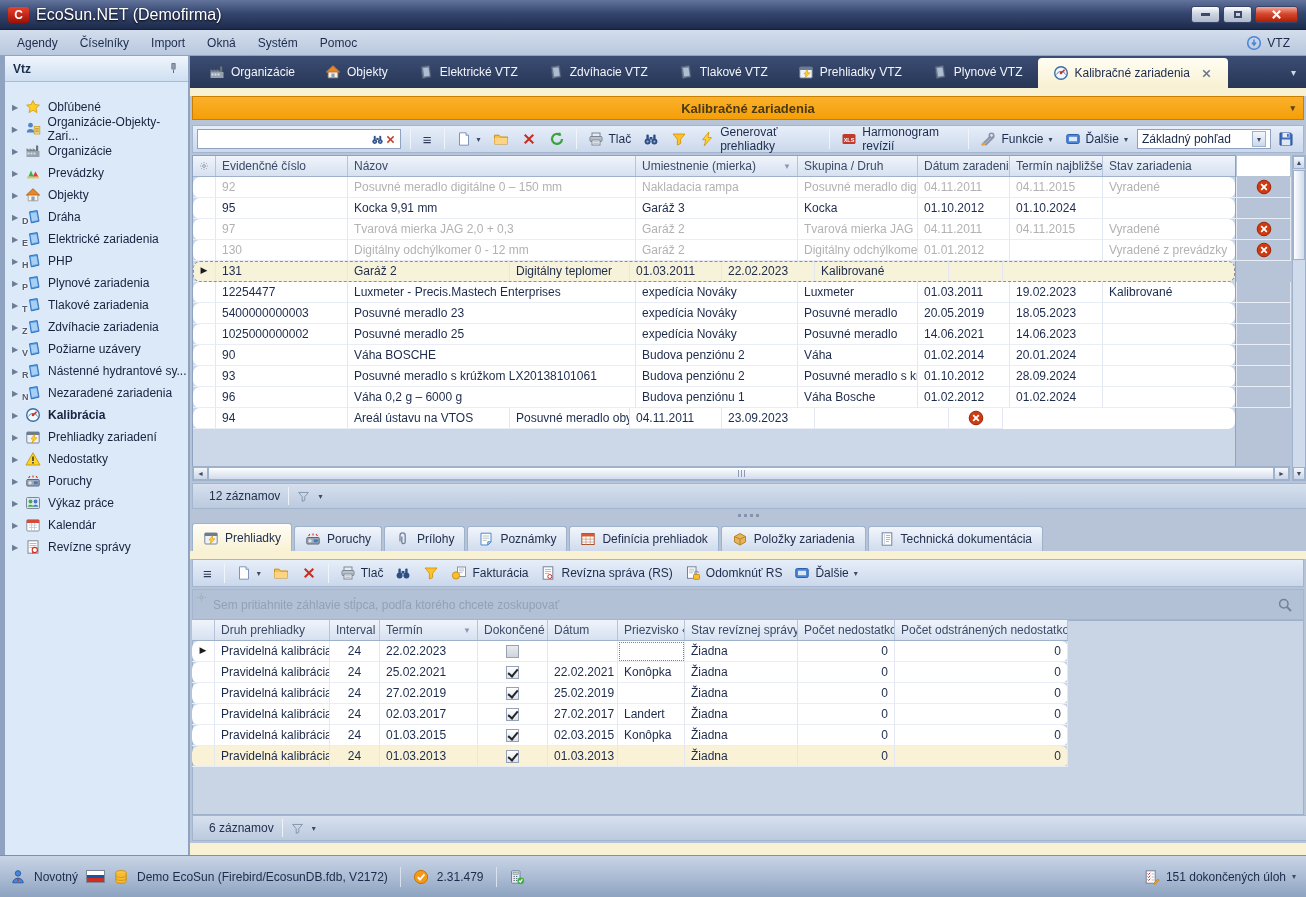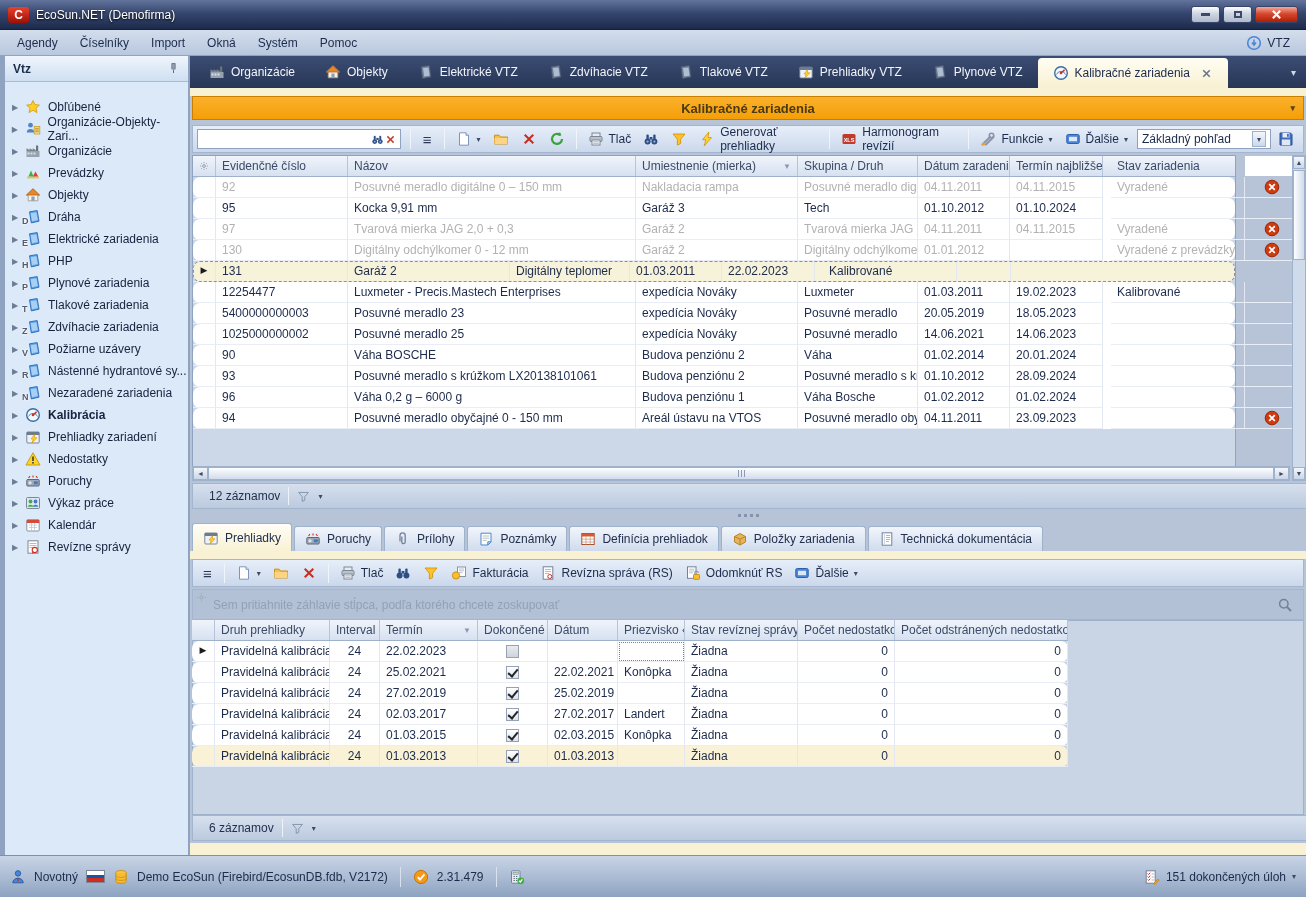--- a/index.html
+++ b/index.html
@@ -8,21 +8,21 @@
 .icon { display:inline-flex; width:16px; height:16px; flex:none; vertical-align:middle; }
 .icon svg { width:100%; height:100%; }
 .icon.small { width:13px; height:13px; }
 
 
 .titlebar { position:absolute; top:0; left:0; width:1306px; height:30px;
   background:linear-gradient(#62739c 0%, #35466f 45%, #1d2a4a 100%);
   border-bottom:1px solid #141f38; display:flex; align-items:center; color:#fff; }
 .applogo { width:21px; height:16px; margin:0 7px 0 8px; background:linear-gradient(#ee3f2d,#9c1005);
   border-radius:3px; color:#fff; font-weight:bold; font-size:12px; display:flex; align-items:center; justify-content:center; }
-.win-title { font-size:12px; text-shadow:0 1px 2px #000; }
+.win-title { font-size:16px; text-shadow:0 1px 2px #000; }
 .winbtns { margin-left:auto; margin-right:8px; display:flex; gap:3px; }
 .wbtn { width:29px; height:17px; border:1px solid #37456a; border-radius:3px;
   background:linear-gradient(#fdfdfd,#cfd6e2 45%,#aeb9cc); display:flex; align-items:center; justify-content:center; }
 .wbtn.close { background:linear-gradient(#f5a79a,#d6492f 45%,#b01d05); width:43px; }
 .wbtn .bar { width:9px; height:3px; background:#3c4a6a; }
 .wbtn .box { width:8px; height:7px; border:2px solid #3c4a6a; }
 
 
 .menubar { position:absolute; top:30px; left:0; width:1306px; height:26px;
   background:linear-gradient(#d3ddec,#b9c8de); border-bottom:1px solid #8fa3c0;
@@ -102,21 +102,21 @@
 .gc { padding:3px 6px; border-right:1px solid #e2e7f1; border-bottom:1px solid #e9eef6;
   overflow:hidden; white-space:nowrap; }
 .gc.marker { text-align:center; color:#1c1c1c; font-size:9px; padding:4px 0; }
 .gc.num { text-align:right; }
 .gc.center { display:flex; align-items:center; justify-content:center; padding:0; }
 .gc.focus-cell { background:#fff; outline:1px dotted #5a6070; outline-offset:-2px; }
 .gc.edit-cell { background:#fff; outline:1px dotted #7a8295; outline-offset:-2px; }
 
 .mc0{width:23px;flex:none;} .mc1{width:132px;flex:none;} .mc2{width:288px;flex:none;}
 .mc3{width:162px;flex:none;} .mc4{width:120px;flex:none;align-items:flex-end;} .mc5{width:92px;flex:none;}
-.mc6{width:93px;flex:none;} .mc7{width:134px;flex:none;margin-left:8px;} .mc8{width:54px;flex:none;}
+.mc6{width:93px;flex:none;} .mc7{width:134px;flex:none;} .mc8{width:54px;flex:none;}
 
 .bc0{width:23px;flex:none;} .bc1{width:115px;flex:none;} .bc2{width:50px;flex:none;}
 .bc3{width:98px;flex:none;} .bc4{width:70px;flex:none;} .bc5{width:70px;flex:none;}
 .bc6{width:67px;flex:none;} .bc7{width:113px;flex:none;} .bc8{width:97px;flex:none;}
 .bc9{width:173px;flex:none;}
 .detail-grid .ghead, .detail-grid .grow { width:876px; }
 .detail-grid { background:transparent; }
 .dg-fill { position:absolute; top:532px; left:2px; width:1112px; height:195px; background:#c9d4e4; border:1px solid #9fb2cc; }
 
 .cb { width:13px; height:13px; border:1px solid #97a1b4; background:linear-gradient(#fff,#dfe3ea);
@@ -757,21 +757,21 @@
                 <path d="M5.2 5.2 L10.8 10.8 M10.8 5.2 L5.2 10.8" stroke="#fff" stroke-width="1.8"></path>
               </svg>
             </span>
           </div>
         </div>
         <div class="grow">
           <div class="gc mc0 marker"></div>
           <div class="gc mc1">95</div>
           <div class="gc mc2">Kocka 9,91 mm</div>
           <div class="gc mc3">Garáž 3</div>
-          <div class="gc mc4">Tech</div>
+          <div class="gc mc4">Kocka</div>
           <div class="gc mc5">01.10.2012</div>
           <div class="gc mc6">01.10.2024</div>
           <div class="gc mc7"></div>
           <div class="gc mc8 center"></div>
         </div>
         <div class="grow inactive">
           <div class="gc mc0 marker"></div>
           <div class="gc mc1">97</div>
           <div class="gc mc2">Tvarová mierka JAG 2,0 + 0,3</div>
           <div class="gc mc3">Garáž 2</div>
@@ -878,21 +878,20 @@
           <div class="gc mc3">Budova penziónu 1</div>
           <div class="gc mc4">Váha Bosche</div>
           <div class="gc mc5">01.02.2012</div>
           <div class="gc mc6">01.02.2024</div>
           <div class="gc mc7"></div>
           <div class="gc mc8 center"></div>
         </div>
         <div class="grow">
           <div class="gc mc0 marker"></div>
           <div class="gc mc1">94</div>
-          <div class="gc mc2">Posuvné meradlo obyčajné 0 - 150 mm</div>
           <div class="gc mc3">Areál ústavu na VTOS</div>
           <div class="gc mc4">Posuvné meradlo obyč</div>
           <div class="gc mc5">04.11.2011</div>
           <div class="gc mc6">23.09.2023</div>
           <div class="gc mc7"></div>
           <div class="gc mc8 center">
             <span class="icon">
               <svg viewBox="0 0 16 16">
                 <circle cx="8" cy="8" r="6.8" fill="#cf3a10" stroke="#9a2608"></circle>
                 <path d="M5.2 5.2 L10.8 10.8 M10.8 5.2 L5.2 10.8" stroke="#fff" stroke-width="1.8"></path>

